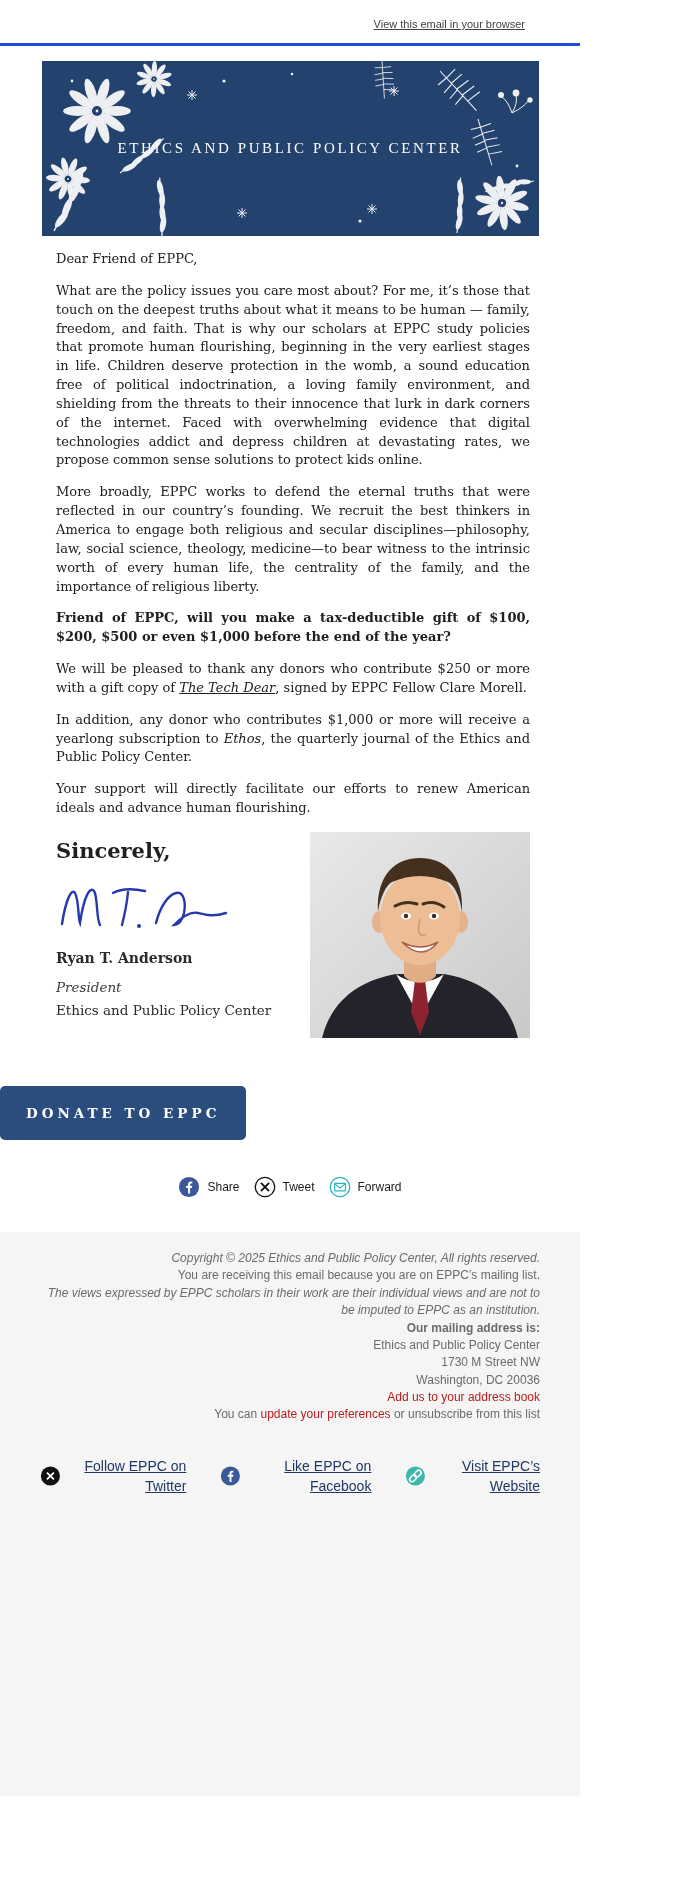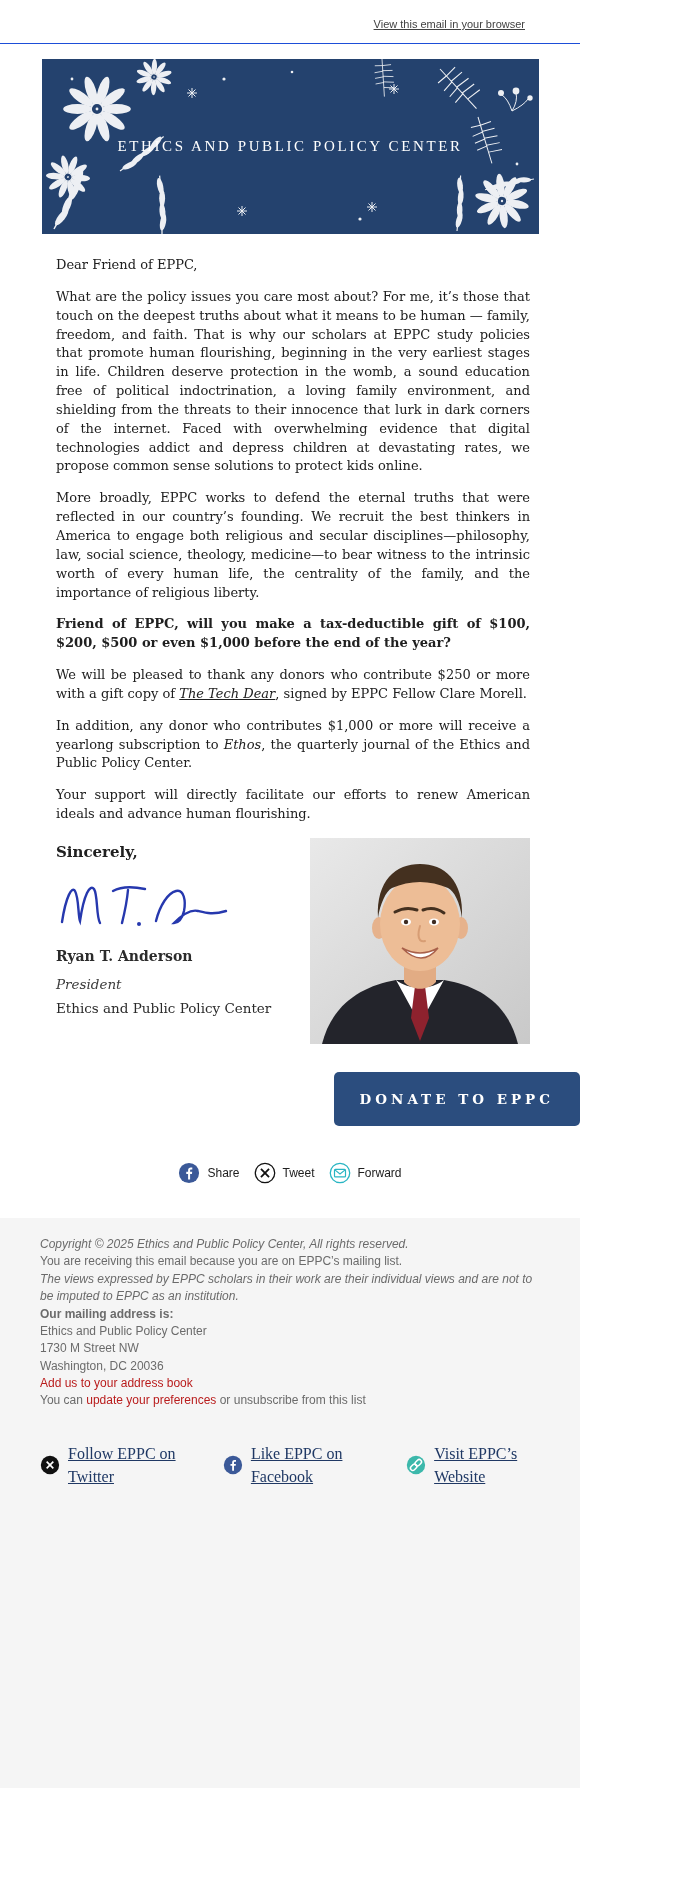--- a/index.html
+++ b/index.html
@@ -1,72 +1,72 @@
 <!DOCTYPE html>
 <html><head>
 <meta charset="utf-8">
 <style>
   * { margin:0; padding:0; box-sizing:border-box; }
   html,body { background:#ffffff; }
   body { width:700px; height:1889px; overflow:hidden; font-family:"DejaVu Serif","Liberation Serif",serif; }
   .email { width:580px; }
 
   
-  .preheader { border-bottom:1px solid #1d4ed8; padding:13px 55px 11px 12px; text-align:right; }
+  .preheader { border-bottom:3px solid #1d4ed8; padding:13px 55px 11px 12px; text-align:right; }
   .preheader a { font-family:"Liberation Sans",sans-serif; font-size:11px; color:#424242; text-decoration:underline; cursor:pointer; }
 
   
   .banner-section { padding-top:15px; }
   .banner { width:497px; height:175px; margin:0 auto; position:relative; background:#24426e; }
   .banner svg.deco { position:absolute; left:0; top:0; }
   .banner-title { position:absolute; inset:0; display:flex; align-items:center; justify-content:center;
     color:#ffffff; font-family:"Liberation Serif",serif; font-size:15px; font-weight:400;
     letter-spacing:2.6px; text-transform:uppercase; }
 
   
-  .letter { padding:22px 50px 0 56px; font-size:13px; line-height:1.45; color:#202020; }
+  .letter { padding:14px 50px 0 56px; font-size:13px; line-height:1.45; color:#202020; }
   .letter p { margin:0 0 13px; text-align:justify; }
   .salutation { text-align:left !important; }
   .ask { font-weight:bold; }
   .book-link { font-style:italic; text-decoration:underline; color:#202020; cursor:pointer; }
   .journal { font-style:italic; }
 
   
   .sign-row { display:flex; justify-content:space-between; align-items:flex-start; margin-top:14px; }
   .sign-left { padding-top:4px; }
-  .closing { font-weight:bold; font-size:15px; margin-bottom:10px; }
+  .closing { font-weight:bold; font-size:21px; margin-bottom:10px; }
   .signature-svg { display:block; margin:6px 0 14px; }
   .signer-name { font-weight:bold; font-size:14px; margin-bottom:9px; color:#2b2b2b; }
   .signer-title { font-style:italic; font-size:13.5px; color:#3c3c3c; margin-bottom:4px; }
   .signer-org { font-size:13.5px; color:#2b2b2b; }
   .photo { flex:0 0 220px; width:220px; height:206px; }
 
   
-  .cta-section { text-align:right; margin-top:28px; }
+  .cta-section { text-align:left; margin-top:48px; }
   .donate-btn { display:inline-block; background:#2b4d7e; color:#ffffff; border:none; cursor:pointer;
     font-family:"DejaVu Serif",serif; font-weight:bold; font-size:13.5px; letter-spacing:4px;
     padding:19px 26px; border-radius:5px; }
 
   
   .share-row { display:flex; justify-content:center; align-items:center; gap:14px; margin-top:36px; }
   .share-item { display:flex; align-items:center; gap:7px; cursor:pointer;
     font-family:"Liberation Sans",sans-serif; font-size:12px; color:#202020; }
 
   
-  .footer { margin-top:34px; background:#f5f5f5; padding:18px 40px 300px; text-align:left;
+  .footer { margin-top:34px; background:#f5f5f5; padding:18px 40px 300px; text-align:right;
     font-family:"Liberation Sans",sans-serif; font-size:12px; line-height:1.45; color:#6b6b6b; }
   .footer p { margin:0; }
   .f-gap { margin-top:13px; }
   .f-italic { font-style:italic; }
   .f-bold { font-weight:bold; }
   .f-link { color:#b91c1c; cursor:pointer; }
   .f-gap-lg { margin-top:30px; }
   .social-row { display:flex; justify-content:center; align-items:center; gap:34px; margin-top:32px; }
   .social-item { display:flex; align-items:center; gap:8px; cursor:pointer;
-    font-size:16px; color:#1f3864; text-decoration:underline;font-family:Liberation Serif, serif; }
+    font-size:14px; color:#1f3864; text-decoration:underline; }
 </style>
 </head>
 <body>
 
 <div class="email">
 
   <div class="preheader">
     <a>View this email in your browser</a>
   </div>
 

